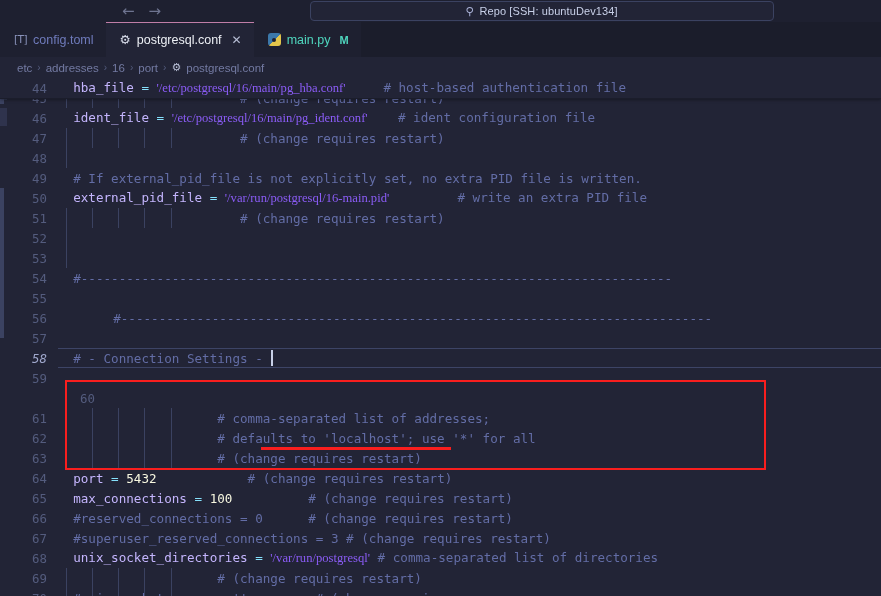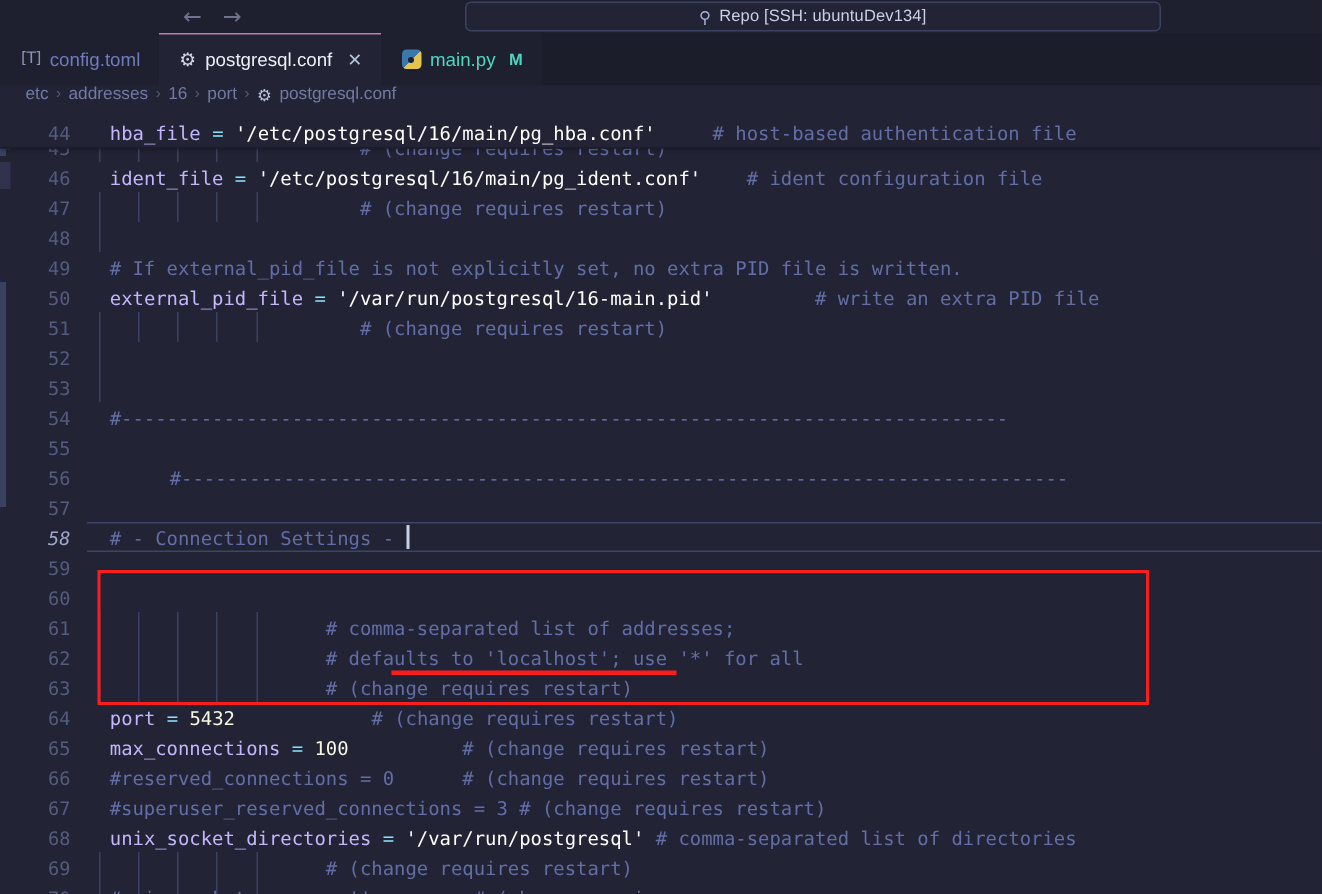--- a/index.html
+++ b/index.html
@@ -79,21 +79,21 @@
     content:""; position:absolute; left:4.5px; top:4.5px; width:4px; height:4px;
     border-radius:50%; background:#1e2030;
   }
   .tab-close { color: #b8bfd6; font-size: 12px; margin-left: 4px; font-family: "DejaVu Sans", sans-serif; }
   .tab-badge { color: #4fd6be; font-size: 11px; font-weight: bold; margin-left: 3px; font-family: "Liberation Sans", sans-serif; }
 
   
   .breadcrumb {
     position: absolute; top: 57px; left: 0; width: 881px; height: 21px;
     background: #222436;
-    display: flex; align-items: flex-start;
+    display: flex; align-items: center;
     padding-left: 17px;
     gap: 5px;
     font-family: "Liberation Sans", sans-serif;
     font-size: 11.5px;
     color: #737aa2;
   }
   .bc-seg { cursor: pointer; }
   .bc-sep { color: #545c7e; font-size: 10px; }
   .bc-icon { color: #b8bfd6; font-size: 11px; font-family:"DejaVu Sans", sans-serif; }
 
@@ -135,21 +135,21 @@
     border-top: 1px solid #3d4466; border-bottom: 1px solid #3d4466;
     pointer-events: none;
   }
   .caret {
     position: absolute; width: 1.6px; height: 16px; background: #c8d0e8;
   }
 
   
   .k   { color: #c4b5fd; }
   .op  { color: #86e1fc; }
-  .s   { color: #ffffff; }
+  .s   { color: #8b5cf6; font-family: Liberation Serif, serif; }
   .n   { color: #f7f7e0; }
   .c   { color: #636da6; }
 
   .guide {
     position: absolute; top: 0; width: 1px; height: 20px; background: #3b4261;
   }
 
   
   .annot-box {
     position: absolute; border: 2px solid #f91e1e; z-index: 30; pointer-events: none;
@@ -223,21 +223,21 @@
         <div class="row" style="top: 150px;"><div class="ln">52</div><div class="code"><span class="c"></span></div><div class="guide" style="left: 66px;"></div></div>
         <div class="row" style="top: 170px;"><div class="ln">53</div><div class="code"><span class="c"></span></div><div class="guide" style="left: 66px;"></div></div>
         <div class="row" style="top: 190px;"><div class="ln">54</div><div class="code"><span class="c">  #------------------------------------------------------------------------------</span></div></div>
         <div class="row" style="top: 210px;"><div class="ln">55</div></div>
         <div class="row" style="top: 230px; gap: 40px;"><div class="ln">56</div><div class="code"><span class="c">  #------------------------------------------------------------------------------</span></div></div>
         <div class="row" style="top: 250px;"><div class="ln">57</div><div class="code"><span class="c"></span></div></div>
         <div class="curline" style="top: 270px;"></div>
         <div class="caret" style="top: 272px; left: 271.2px;"></div>
         <div class="row" style="top: 270px;"><div class="ln cur">58</div><div class="code"><span class="c">  # - Connection Settings -</span></div></div>
         <div class="row" style="top: 290px;"><div class="ln">59</div><div class="code"><span class="c"></span></div></div>
-        <div class="row" style="top: 310px;"><div class="ln">60</div></div>
+        <div class="row" style="top: 310px; padding-left: 48px;"><div class="ln">60</div></div>
         <div class="row" style="top: 330px;"><div class="ln">61</div><div class="code"><span class="c">                     # comma-separated list of addresses;</span></div><div class="guide" style="left: 66px;"></div><div class="guide" style="left: 92.144px;"></div><div class="guide" style="left: 118.288px;"></div><div class="guide" style="left: 144.432px;"></div><div class="guide" style="left: 170.576px;"></div></div>
         <div class="row" style="top: 350px;"><div class="ln">62</div><div class="code"><span class="c">                     # defaults to 'localhost'; use '*' for all</span></div><div class="guide" style="left: 66px;"></div><div class="guide" style="left: 92.144px;"></div><div class="guide" style="left: 118.288px;"></div><div class="guide" style="left: 144.432px;"></div><div class="guide" style="left: 170.576px;"></div></div>
         <div class="row" style="top: 370px;"><div class="ln">63</div><div class="code"><span class="c">                     # (change requires restart)</span></div><div class="guide" style="left: 66px;"></div><div class="guide" style="left: 92.144px;"></div><div class="guide" style="left: 118.288px;"></div><div class="guide" style="left: 144.432px;"></div><div class="guide" style="left: 170.576px;"></div></div>
         <div class="row" style="top: 390px;"><div class="ln">64</div><div class="code"><span class="c">  </span><span class="k">port</span><span class="op"> = </span><span class="n">5432</span><span class="c">            # (change requires restart)</span></div></div>
         <div class="row" style="top: 410px;"><div class="ln">65</div><div class="code"><span class="c">  </span><span class="k">max_connections</span><span class="op"> = </span><span class="n">100</span><span class="c">          # (change requires restart)</span></div></div>
         <div class="row" style="top: 430px;"><div class="ln">66</div><div class="code"><span class="c">  #reserved_connections = 0      # (change requires restart)</span></div></div>
         <div class="row" style="top: 450px;"><div class="ln">67</div><div class="code"><span class="c">  #superuser_reserved_connections = 3 # (change requires restart)</span></div></div>
         <div class="row" style="top: 470px;"><div class="ln">68</div><div class="code"><span class="c">  </span><span class="k">unix_socket_directories</span><span class="op"> = </span><span class="s">'/var/run/postgresql'</span><span class="c"> # comma-separated list of directories</span></div></div>
         <div class="row" style="top: 490px;"><div class="ln">69</div><div class="code"><span class="c">                     # (change requires restart)</span></div><div class="guide" style="left: 66px;"></div><div class="guide" style="left: 92.144px;"></div><div class="guide" style="left: 118.288px;"></div><div class="guide" style="left: 144.432px;"></div><div class="guide" style="left: 170.576px;"></div></div>
         <div class="row" style="top: 510px;"><div class="ln">70</div><div class="code"><span class="c">  #unix_socket_group = ''         # (change requires</span></div><div class="guide" style="left: 66px;"></div><div class="guide" style="left: 92.144px;"></div><div class="guide" style="left: 118.288px;"></div><div class="guide" style="left: 144.432px;"></div><div class="guide" style="left: 170.576px;"></div></div>

